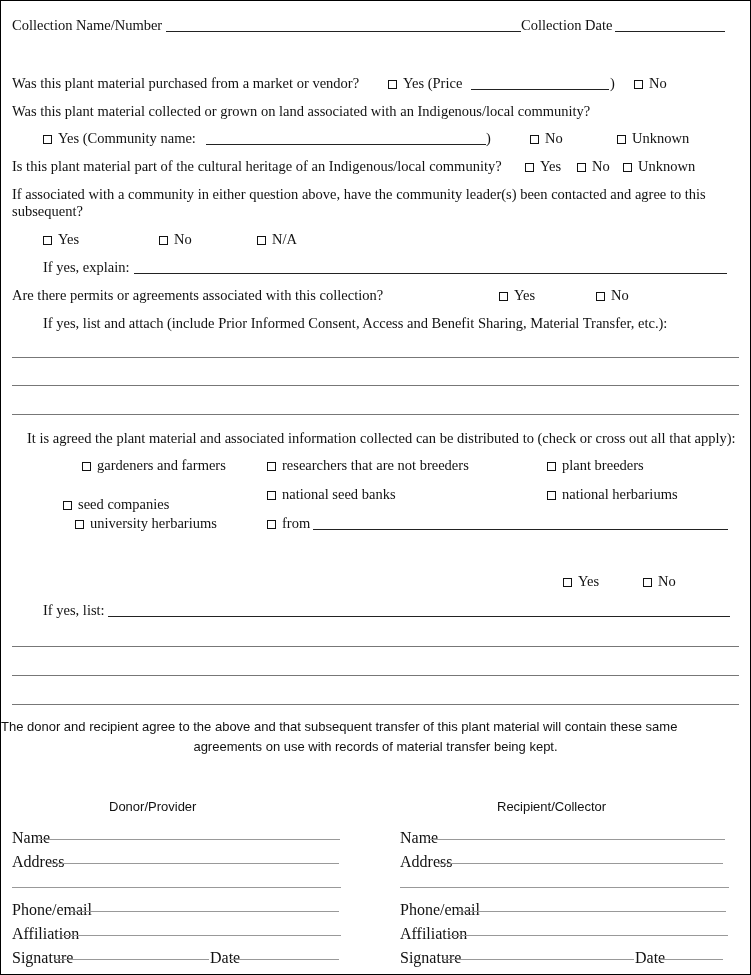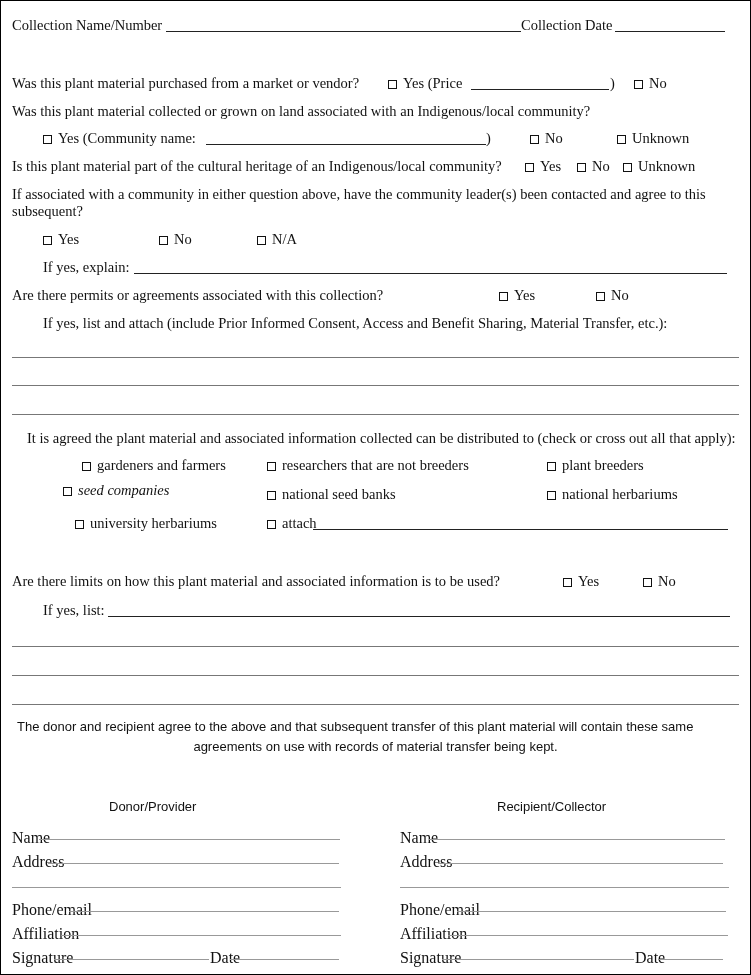--- a/index.html
+++ b/index.html
@@ -59,37 +59,36 @@
   <span class="opt" style="left:595px; top:287px;"><span class="cb"></span><span>No</span></span>
   <span class="abs" style="left:42px; top:315px;">If yes, list and attach (include Prior Informed Consent, Access and Benefit Sharing, Material Transfer, etc.):</span>
   <div class="gline" style="left:11px; top:356px; width:727px;"></div>
   <div class="gline" style="left:11px; top:384px; width:727px;"></div>
   <div class="gline" style="left:11px; top:413px; width:727px;"></div>
 
   <span class="abs" style="left:26px; top:430px;">It is agreed the plant material and associated information collected can be distributed to (check or cross out all that apply):</span>
   <span class="opt" style="left:62px; top:457px;padding-left:19px;"><span class="cb"></span><span>gardeners and farmers</span></span>
   <span class="opt" style="left:266px; top:457px;"><span class="cb"></span><span>researchers that are not breeders</span></span>
   <span class="opt" style="left:546px; top:457px;"><span class="cb"></span><span>plant breeders</span></span>
-  <span class="opt" style="left:62px; top:482px;font-style:italic;"><span class="cb"></span><span>seed companies</span></span>
+  <span class="opt" style="left:62px; top:496px;"><span class="cb"></span><span>seed companies</span></span>
   <span class="opt" style="left:266px; top:486px;"><span class="cb"></span><span>national seed banks</span></span>
   <span class="opt" style="left:546px; top:486px;"><span class="cb"></span><span>national herbariums</span></span>
   <span class="opt" style="left:74px; top:515px;"><span class="cb"></span><span>university herbariums</span></span>
-  <span class="opt" style="left:266px; top:515px;"><span class="cb"></span><span>attach</span></span>
+  <span class="opt" style="left:266px; top:515px;"><span class="cb"></span><span>from</span></span>
   <div class="line" style="left:312px; top:528px; width:415px;"></div>
 
-  <span class="abs" style="left:11px; top:573px;">Are there limits on how this plant material and associated information is to be used?</span>
   <span class="opt" style="left:562px; top:573px;"><span class="cb"></span><span>Yes</span></span>
   <span class="opt" style="left:642px; top:573px;"><span class="cb"></span><span>No</span></span>
   <span class="abs" style="left:42px; top:602px;font-family:Liberation Serif, serif;">If yes, list:</span>
   <div class="line" style="left:107px; top:615px; width:622px;"></div>
   <div class="gline" style="left:11px; top:645px; width:727px;"></div>
   <div class="gline" style="left:11px; top:674px; width:727px;"></div>
   <div class="gline" style="left:11px; top:703px; width:727px;"></div>
 
-  <div class="abs calibri" style="left:0; width:611px; top:719px; text-align:right;margin-left:16px;">The donor and recipient agree to the above and that subsequent transfer of this plant material will contain these same</div>
+  <div class="abs calibri" style="left:0; width:611px; top:719px; text-align:right;">The donor and recipient agree to the above and that subsequent transfer of this plant material will contain these same</div>
   <div class="abs calibri" style="left:0; width:749px; top:739px; text-align:center;">agreements on use with records of material transfer being kept.</div>
 
   <span class="abs calibri" style="left:108px; top:799px;">Donor/Provider</span>
   <span class="abs small" style="left:11px; top:829px;">Name</span>
   <div class="sig-line" style="left:38px; top:838px; width:301px;"></div>
   <span class="abs small" style="left:11px; top:853px;">Address</span>
   <div class="sig-line" style="left:47px; top:862px; width:291px;"></div>
   <div class="sig-line" style="left:11px; top:886px; width:329px;"></div>
   <span class="abs small" style="left:11px; top:901px;">Phone/email</span>
   <div class="sig-line" style="left:68px; top:910px; width:270px;"></div>

